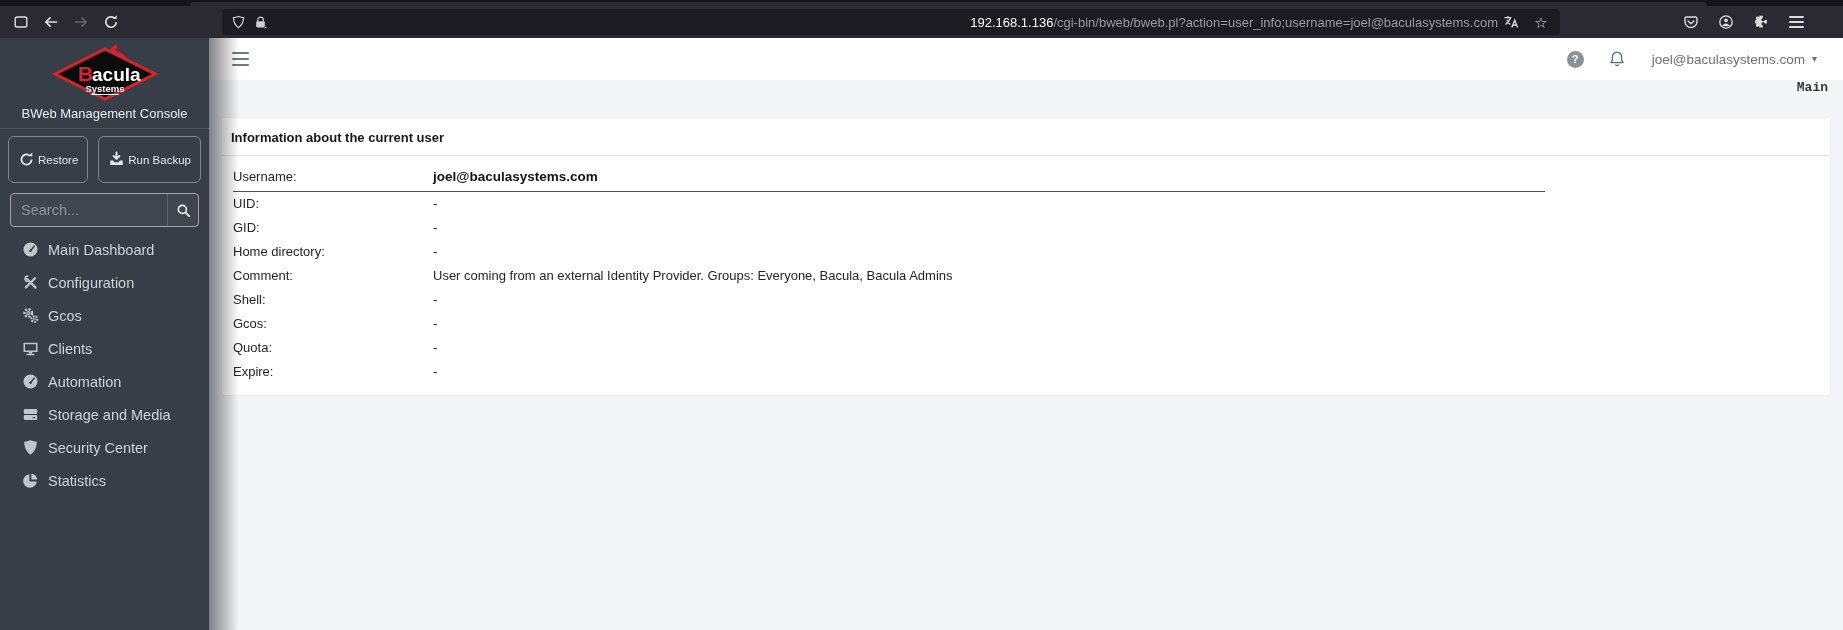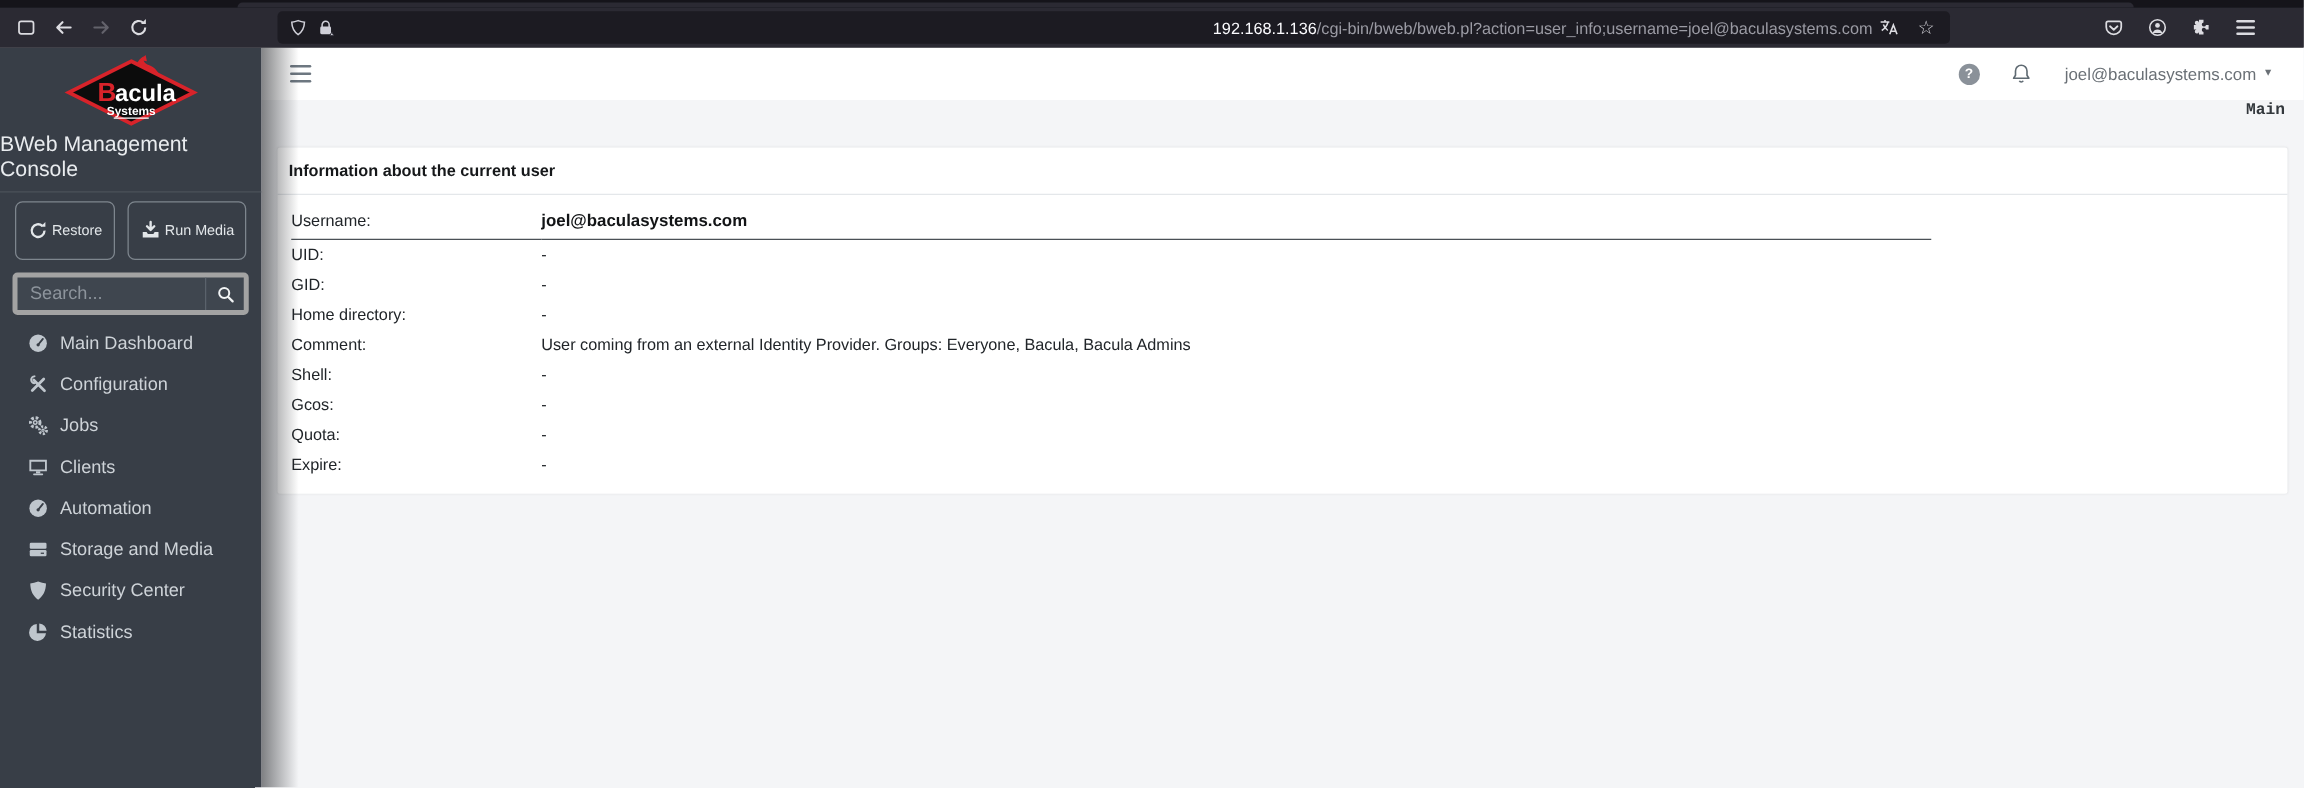--- a/index.html
+++ b/index.html
@@ -23,26 +23,26 @@
   .tb-right { margin-left:auto; display:flex; align-items:center; gap:5px; padding-right:32px; }
   .burger { display:flex; flex-direction:column; gap:3px; }
   .burger i { display:block; width:15px; height:1.7px; background:#dcdce1; border-radius:1px; }
 
   
   .app { position:absolute; top:38px; left:0; right:0; bottom:0; display:flex; }
 
   
   .sidebar { width:209px; flex:none; background:#383e47; position:relative; z-index:10; }
   .logo-wrap { display:flex; justify-content:center; padding-top:6px; }
-  .console-title { text-align:left; color:#e9ecef; font-size:17px; padding:4px 0 7px; }
+  .console-title { text-align:center; color:#e9ecef; font-size:13px; padding:4px 0 7px; }
   .sidebar-divider { border:none; border-top:1px solid #4b525a; }
   .side-actions { display:flex; justify-content:center; gap:10px; padding:7px 0 0; }
   .action-btn { min-width:64px; height:47px; border:1px solid #7e868e; border-radius:6px; background:transparent; color:#e2e6e9; font-size:11.5px; font-family:inherit; display:flex; flex-direction:row; align-items:center; justify-content:center; gap:3px; cursor:pointer; padding:0 9px; }
   .action-btn svg { display:block; }
-  .side-search { margin:10px 10px 0; height:34px; display:flex; background:#3f464f; border:4px solid #a3a3a3; border-radius:4px; overflow:hidden; }
+  .side-search { margin:10px 10px 0; height:34px; display:flex; background:#3f464f; border:1px solid #a3a3a3; border-radius:4px; overflow:hidden; }
   .side-search input { flex:1; min-width:0; background:transparent; border:none; outline:none; color:#cfd4d9; font-size:14.5px; padding:0 10px; font-family:inherit; }
   .side-search input::placeholder { color:#8d949c; opacity:1; }
   .search-btn { width:31px; border:none; border-left:1px solid #5a626b; background:transparent; color:#f2f4f5; display:flex; align-items:center; justify-content:center; cursor:pointer; }
   .nav { margin-top:6px; }
   .nav-item { height:33px; display:flex; align-items:center; padding-left:21px; color:#ced3d8; font-size:14.5px; cursor:pointer; }
   .nav-item .ic { width:18px; margin-right:9px; color:#bfc6cd; display:flex; justify-content:center; flex:none; }
 
   
   .main { flex:1; position:relative; background:#f4f5f7; }
   .main-shadow { position:absolute; left:0; top:0; bottom:0; width:30px; background:linear-gradient(to right, rgba(8,10,14,.5), rgba(8,10,14,0)); z-index:9; pointer-events:none; }
@@ -180,21 +180,21 @@
             <path d="M13.6 8.5a5.1 5.1 0 1 1-1.7-3.8" stroke="currentColor" stroke-width="1.9"></path>
             <path d="M14.3 1.5v3.8h-3.8z" fill="currentColor"></path>
           </svg>
         <span>Restore</span>
       </button>
       <button class="action-btn">
         <svg width="17" height="17" viewBox="0 0 17 17">
             <path d="M8.5 1.5v6.2M5.6 5 8.5 7.9 11.4 5" stroke="currentColor" stroke-width="1.9" fill="none" stroke-linecap="round" stroke-linejoin="round"></path>
             <path d="M2.2 9.6h3.1l1 1.6h4.4l1-1.6h3.1v4.4H2.2z" fill="currentColor"></path>
           </svg>
-        <span>Run Media</span>
+        <span>Run Backup</span>
       </button>
     </div>
 
     <div class="side-search">
       <input type="text" placeholder="Search..." style="">
       <button class="search-btn">
         <svg width="15" height="15" viewBox="0 0 16 16" fill="none" stroke="currentColor">
             <circle cx="6.8" cy="6.8" r="4.3" stroke-width="1.7"></circle>
             <path d="M10.2 10.2 14 14" stroke-width="1.9" stroke-linecap="round"></path>
           </svg>
@@ -224,21 +224,21 @@
       </div>
       <div class="nav-item">
         <span class="ic">
           <svg width="17" height="17" viewBox="0 0 17 17" fill="none" stroke="currentColor">
               <circle cx="6.2" cy="6" r="3.8" stroke-width="2.4" stroke-dasharray="2.1 1.45"></circle>
               <circle cx="6.2" cy="6" r="1.4" stroke-width="1.2"></circle>
               <circle cx="12.4" cy="12.1" r="2.9" stroke-width="2.2" stroke-dasharray="1.7 1.25"></circle>
               <circle cx="12.4" cy="12.1" r="0.9" stroke-width="1"></circle>
             </svg>
         </span>
-        <span>Jobs</span>
+        <span>Gcos</span>
       </div>
       <div class="nav-item">
         <span class="ic">
           <svg width="17" height="17" viewBox="0 0 17 17" fill="currentColor">
               <path d="M1.5 2.8h14v9.2h-14z M3 4.3v6.2h11V4.3z" fill-rule="evenodd"></path>
               <rect x="6.8" y="12" width="3.4" height="1.7"></rect>
               <rect x="4.5" y="13.7" width="8" height="1.5" rx="0.6"></rect>
             </svg>
         </span>
         <span>Clients</span>

